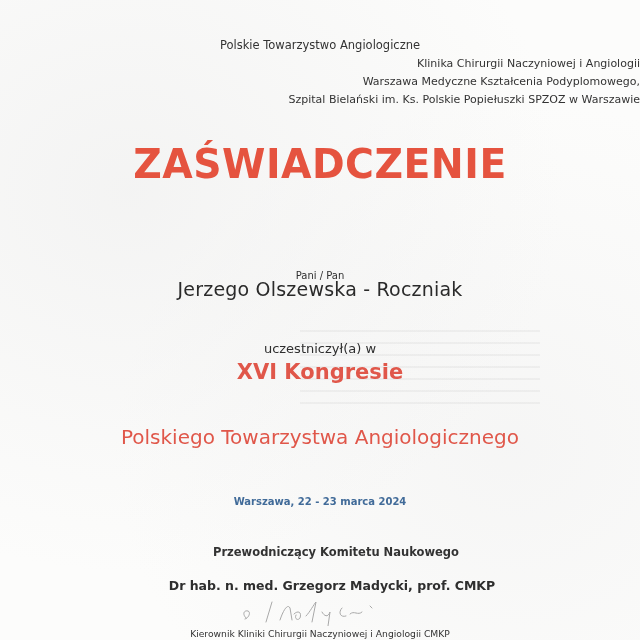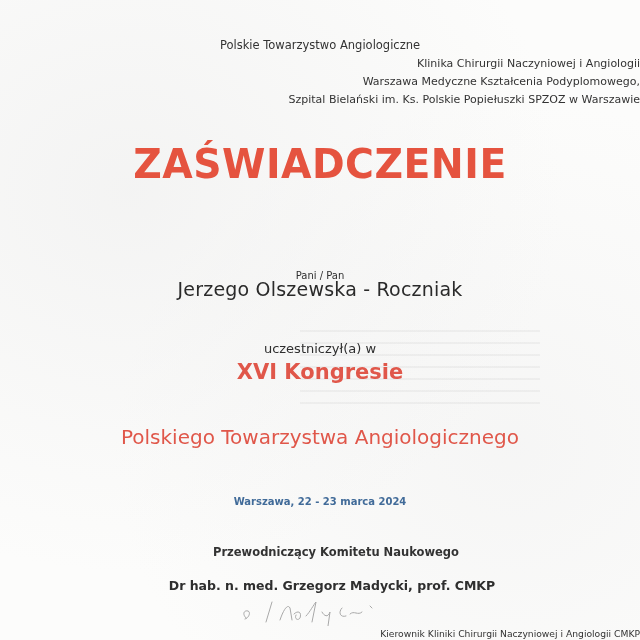--- a/index.html
+++ b/index.html
@@ -42,21 +42,21 @@
       transform: scaleX(0.96);
     }
     .salutation { top: 226px; font-size: 10px; color: #2e2e2e; margin-top: 44px; }
     .name { top: 278px; font-size: 19px; color: #2a2a2a; letter-spacing: 0.2px; }
     .participated { top: 341px; font-size: 13px; color: #2e2e2e; }
     .congress1 { top: 360px; font-size: 21px; font-weight: bold; color: #e0574a; }
     .congress2 { top: 425px; font-size: 20px; font-weight: normal; color: #e0574a; }
     .date { top: 475px; font-size: 10px; font-weight: bold; color: #416b99; margin-top: 21px; }
     .role { top: 545px; font-size: 11.5px; font-weight: bold; color: #333; padding-left: 16px; }
     .chair { top: 578px; font-size: 12.5px; font-weight: bold; color: #2e2e2e; padding-left: 12px; }
-    .head { top: 628px; font-size: 9.2px; color: #333; text-align: right; }
+    .head { top: 628px; font-size: 9.2px; color: #333; }
     .signature {
       position: absolute;
       left: 232px;
       top: 596px;
       width: 170px;
       height: 30px;
     }
     .faint-bleed {
       position: absolute;
       left: 300px;

